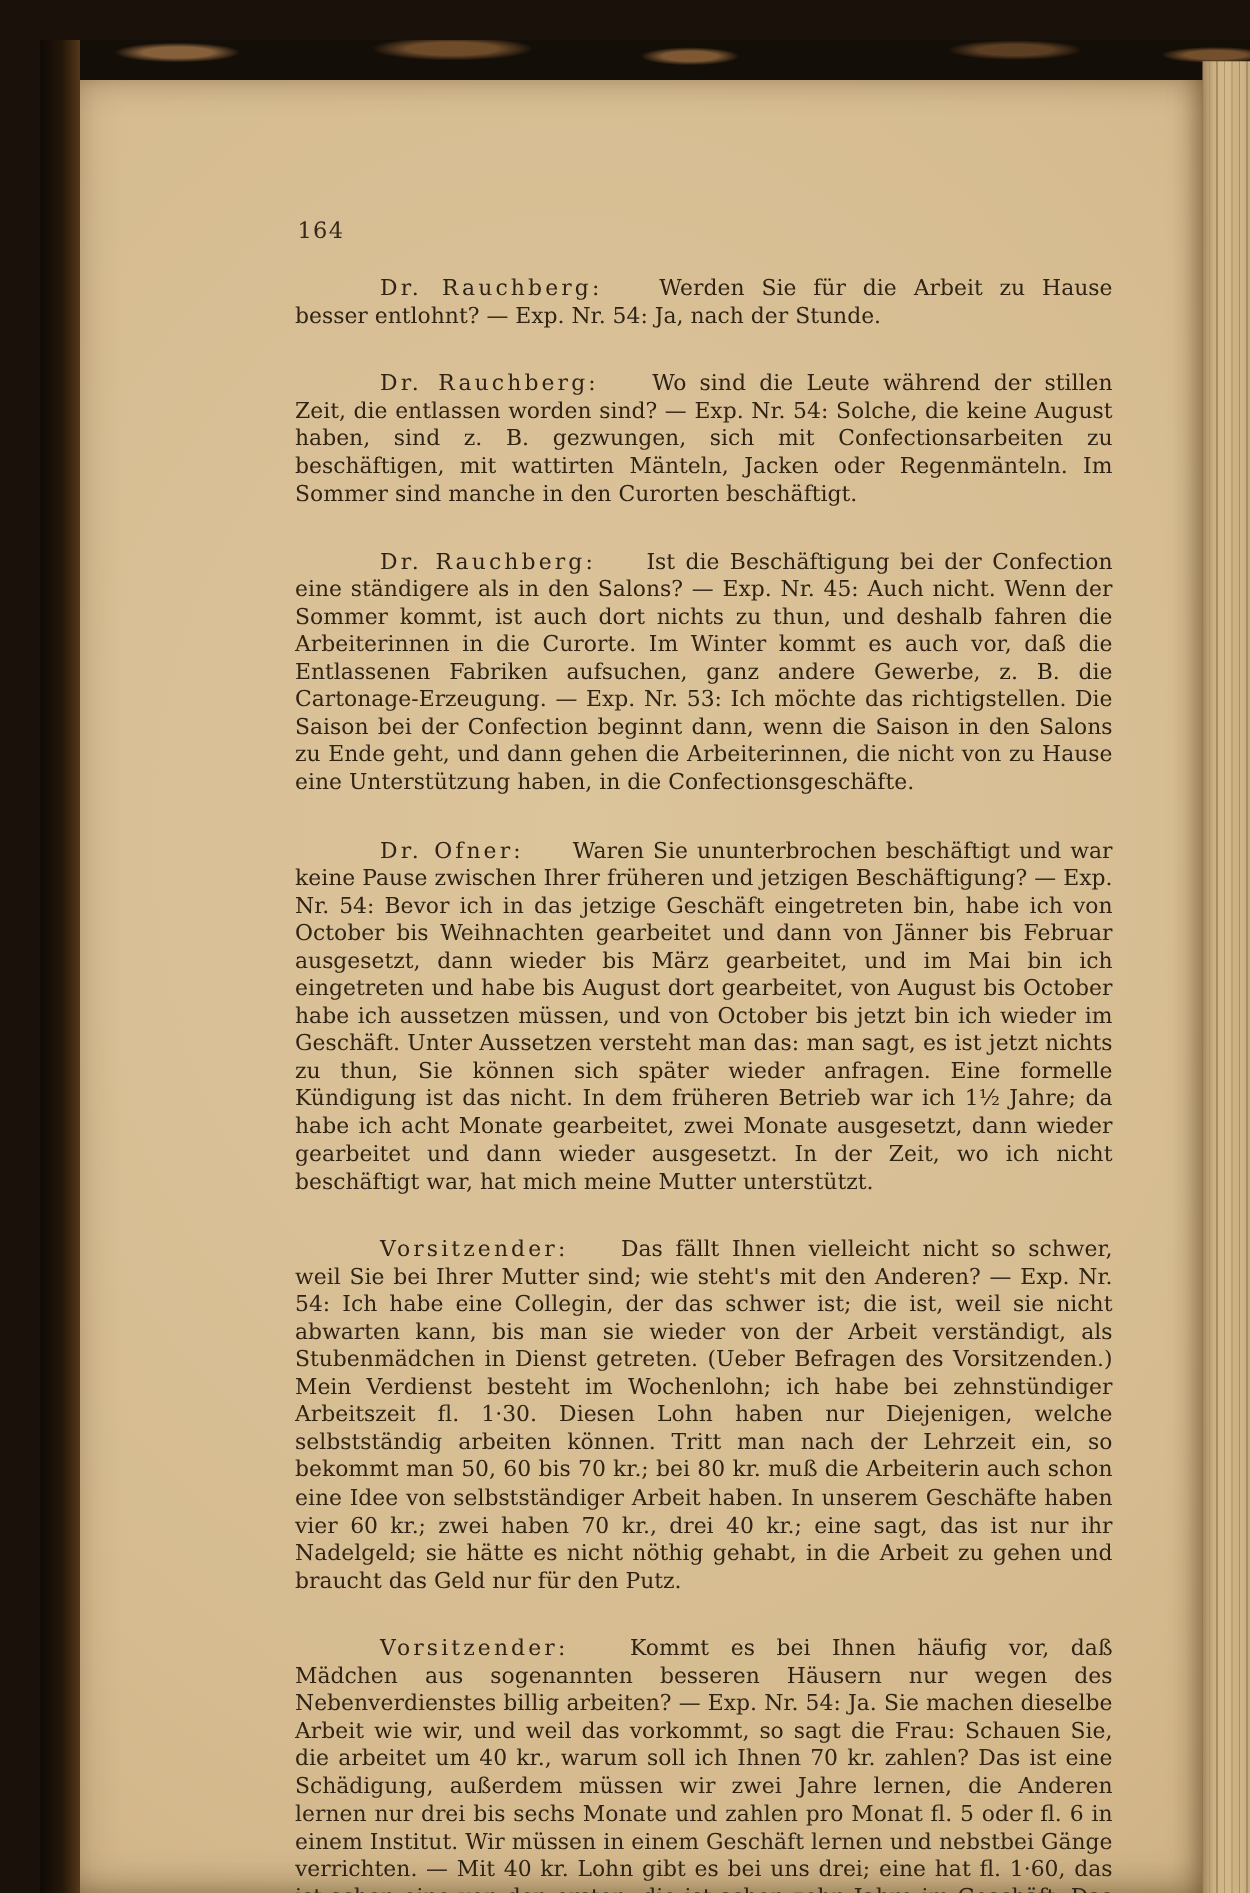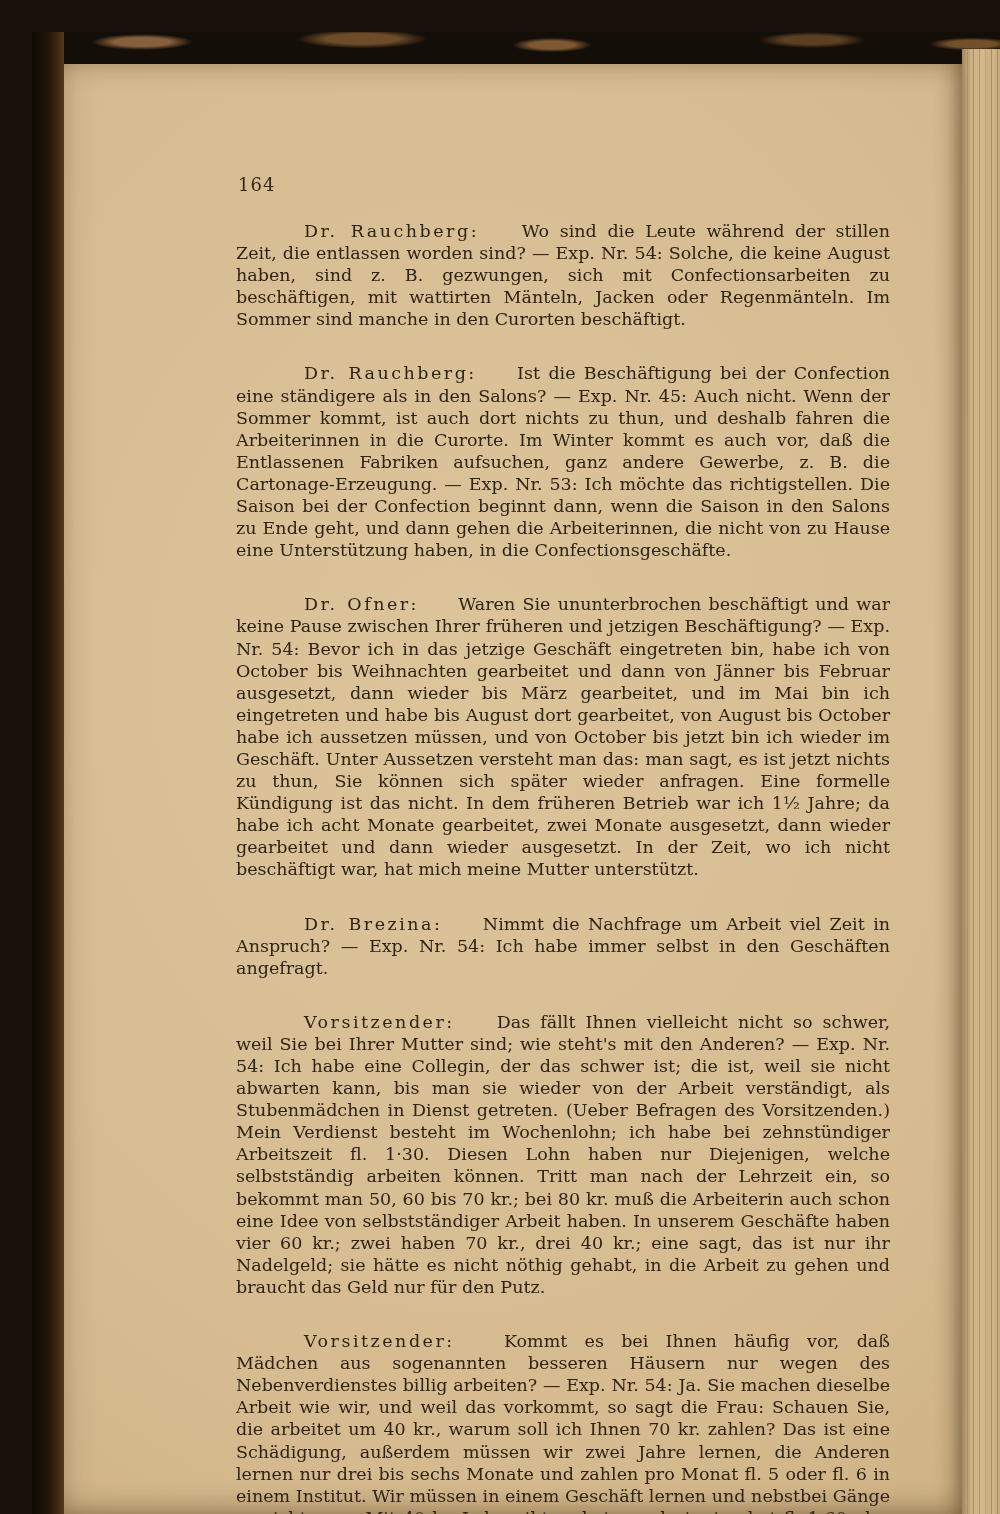--- a/index.html
+++ b/index.html
@@ -93,21 +93,21 @@
   <div class="paper"></div>
 
   <div class="edge-top"></div>
   <div class="edge-bottom"></div>
   <div class="edge-left"></div>
   <div class="fore-edge"></div>
 
   <div class="page-number">164</div>
 
   <div class="text-block">
+    <p><span class="speaker">Dr. Rauchberg:</span><span> Werden Sie für die Arbeit zu Hause besser entlohnt? — Exp. Nr. 54: Ja, nach der Stunde.</span></p>
     <p><span class="speaker">Dr. Rauchberg:</span><span> Wo sind die Leute während der stillen Zeit, die entlassen worden sind? — Exp. Nr. 54: Solche, die keine August haben, sind z. B. gezwungen, sich mit Confectionsarbeiten zu beschäftigen, mit wattirten Mänteln, Jacken oder Regenmänteln. Im Sommer sind manche in den Curorten beschäftigt.</span></p>
     <p><span class="speaker">Dr. Rauchberg:</span><span> Ist die Beschäftigung bei der Confection eine ständigere als in den Salons? — Exp. Nr. 45: Auch nicht. Wenn der Sommer kommt, ist auch dort nichts zu thun, und deshalb fahren die Arbeiterinnen in die Curorte. Im Winter kommt es auch vor, daß die Entlassenen Fabriken aufsuchen, ganz andere Gewerbe, z. B. die Cartonage-Erzeugung. — Exp. Nr. 53: Ich möchte das richtigstellen. Die Saison bei der Confection beginnt dann, wenn die Saison in den Salons zu Ende geht, und dann gehen die Arbeiterinnen, die nicht von zu Hause eine Unterstützung haben, in die Confectionsgeschäfte.</span></p>
     <p><span class="speaker">Dr. Ofner:</span><span> Waren Sie ununterbrochen beschäftigt und war keine Pause zwischen Ihrer früheren und jetzigen Beschäftigung? — Exp. Nr. 54: Bevor ich in das jetzige Geschäft eingetreten bin, habe ich von October bis Weihnachten gearbeitet und dann von Jänner bis Februar ausgesetzt, dann wieder bis März gearbeitet, und im Mai bin ich eingetreten und habe bis August dort gearbeitet, von August bis October habe ich aussetzen müssen, und von October bis jetzt bin ich wieder im Geschäft. Unter Aussetzen versteht man das: man sagt, es ist jetzt nichts zu thun, Sie können sich später wieder anfragen. Eine formelle Kündigung ist das nicht. In dem früheren Betrieb war ich 1½ Jahre; da habe ich acht Monate gearbeitet, zwei Monate ausgesetzt, dann wieder gearbeitet und dann wieder ausgesetzt. In der Zeit, wo ich nicht beschäftigt war, hat mich meine Mutter unterstützt.</span></p>
-    <p><span class="speaker">Dr. Brezina:</span><span> Nimmt die Nachfrage um Arbeit viel Zeit in Anspruch? — Exp. Nr. 54: Ich habe immer selbst in den Geschäften angefragt.</span></p>
     <p><span class="speaker">Vorsitzender:</span><span> Das fällt Ihnen vielleicht nicht so schwer, weil Sie bei Ihrer Mutter sind; wie steht's mit den Anderen? — Exp. Nr. 54: Ich habe eine Collegin, der das schwer ist; die ist, weil sie nicht abwarten kann, bis man sie wieder von der Arbeit verständigt, als Stubenmädchen in Dienst getreten. (Ueber Befragen des Vorsitzenden.) Mein Verdienst besteht im Wochenlohn; ich habe bei zehnstündiger Arbeitszeit fl. 1·30. Diesen Lohn haben nur Diejenigen, welche selbstständig arbeiten können. Tritt man nach der Lehrzeit ein, so bekommt man 50, 60 bis 70 kr.; bei 80 kr. muß die Arbeiterin auch schon eine Idee von selbstständiger Arbeit haben. In unserem Geschäfte haben vier 60 kr.; zwei haben 70 kr., drei 40 kr.; eine sagt, das ist nur ihr Nadelgeld; sie hätte es nicht nöthig gehabt, in die Arbeit zu gehen und braucht das Geld nur für den Putz.</span></p>
     <p><span class="speaker">Vorsitzender:</span><span> Kommt es bei Ihnen häufig vor, daß Mädchen aus sogenannten besseren Häusern nur wegen des Nebenverdienstes billig arbeiten? — Exp. Nr. 54: Ja. Sie machen dieselbe Arbeit wie wir, und weil das vorkommt, so sagt die Frau: Schauen Sie, die arbeitet um 40 kr., warum soll ich Ihnen 70 kr. zahlen? Das ist eine Schädigung, außerdem müssen wir zwei Jahre lernen, die Anderen lernen nur drei bis sechs Monate und zahlen pro Monat fl. 5 oder fl. 6 in einem Institut. Wir müssen in einem Geschäft lernen und nebstbei Gänge verrichten. — Mit 40 kr. Lohn gibt es bei uns drei; eine hat fl. 1·60, das ist schon eine von den ersten; die ist schon zehn Jahre im Geschäft. Das ist eine Schoßnäherin, wie ich.</span></p>
   </div>
 
 </div>
 
 </body></html>

